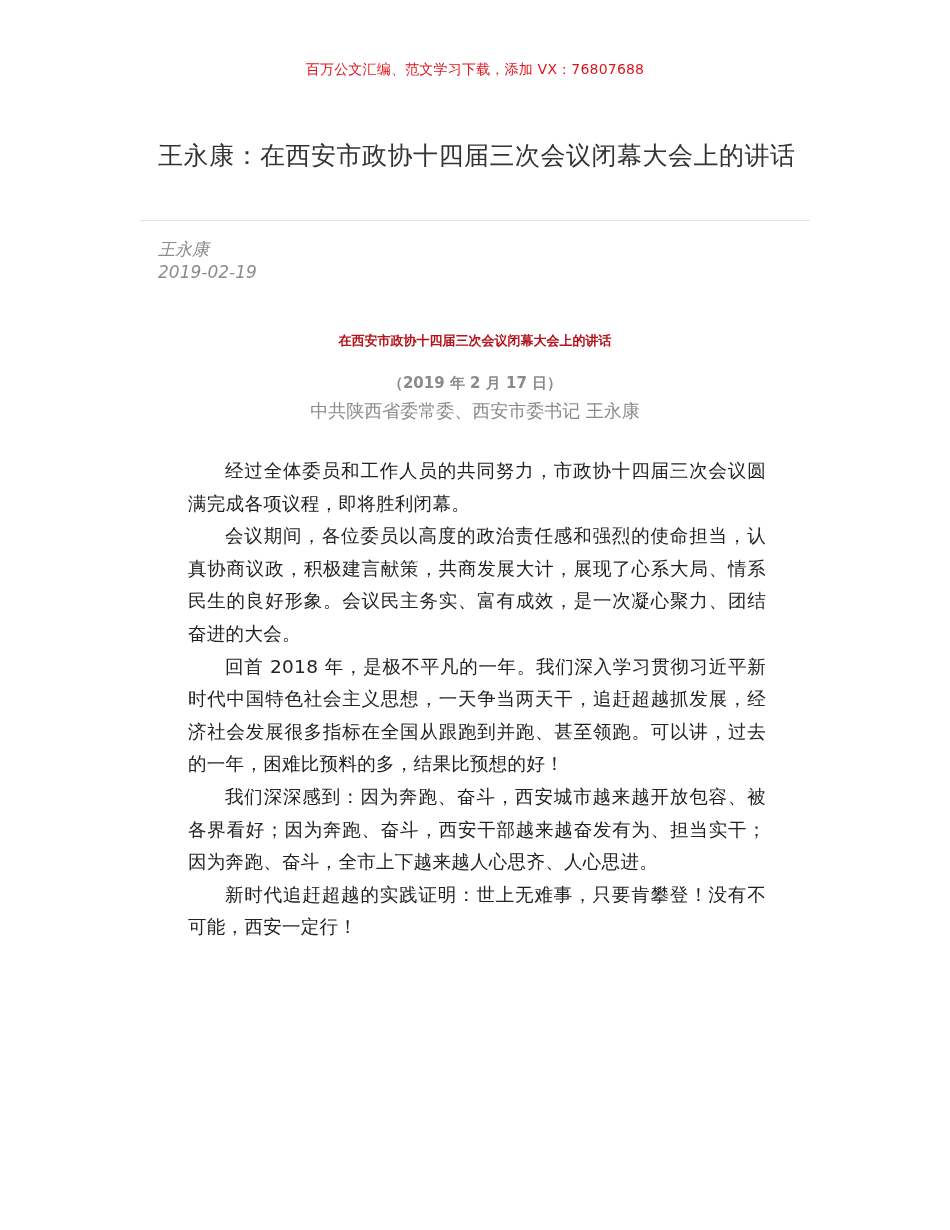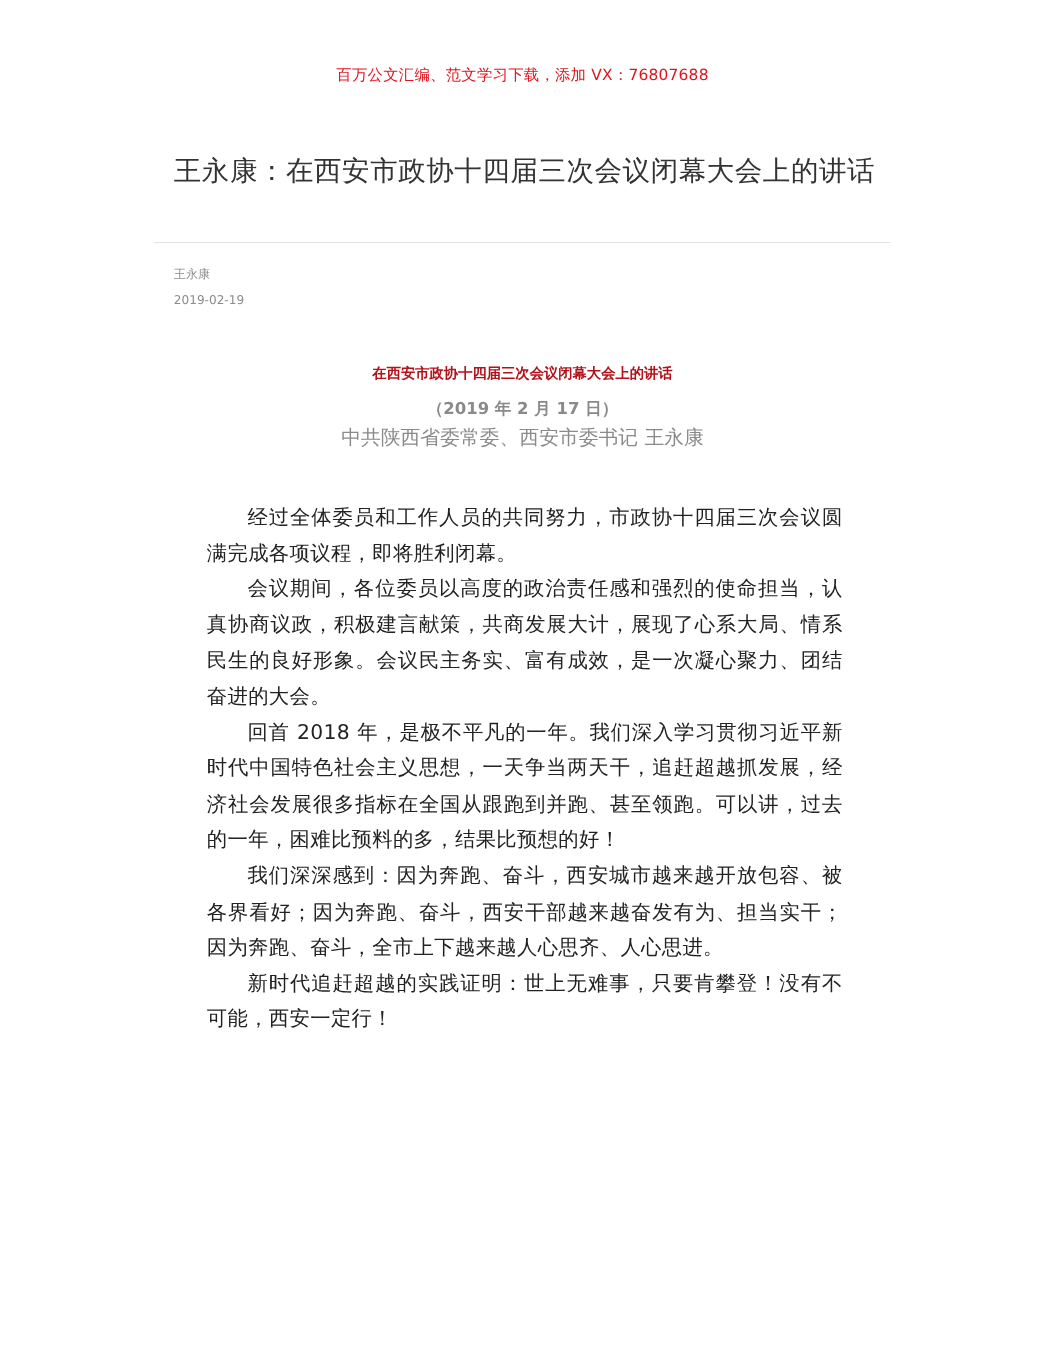--- a/index.html
+++ b/index.html
@@ -43,43 +43,44 @@
       top: 220px;
       left: 140px;
       width: 670px;
       height: 0;
       border-top: 1px solid #e4e4e4;
     }
     .meta {
       position: absolute;
       top: 238px;
       left: 158px;
-      font-size: 11px;
+      font-size: 17px;
       line-height: 23px;
       color: #8c8c8c;
+      font-style: italic;
     }
     .meta div {
       white-space: nowrap;
     }
     .speech-header {
       position: absolute;
       top: 330px;
       left: 0;
       width: 950px;
       text-align: center;
     }
     .speech-title {
       font-size: 13px;
       font-weight: bold;
       color: #b3121a;
       line-height: 22px;
       height: 22px;
     }
     .speech-date {
-      margin-top: 8px;
+      margin-top: 20px;
       font-size: 15px;
       font-weight: bold;
       color: #8a8a8a;
       line-height: 22px;
     }
     .speech-author {
       margin-top: 6px;
       font-size: 18px;
       color: #8a8a8a;
       line-height: 22px;

